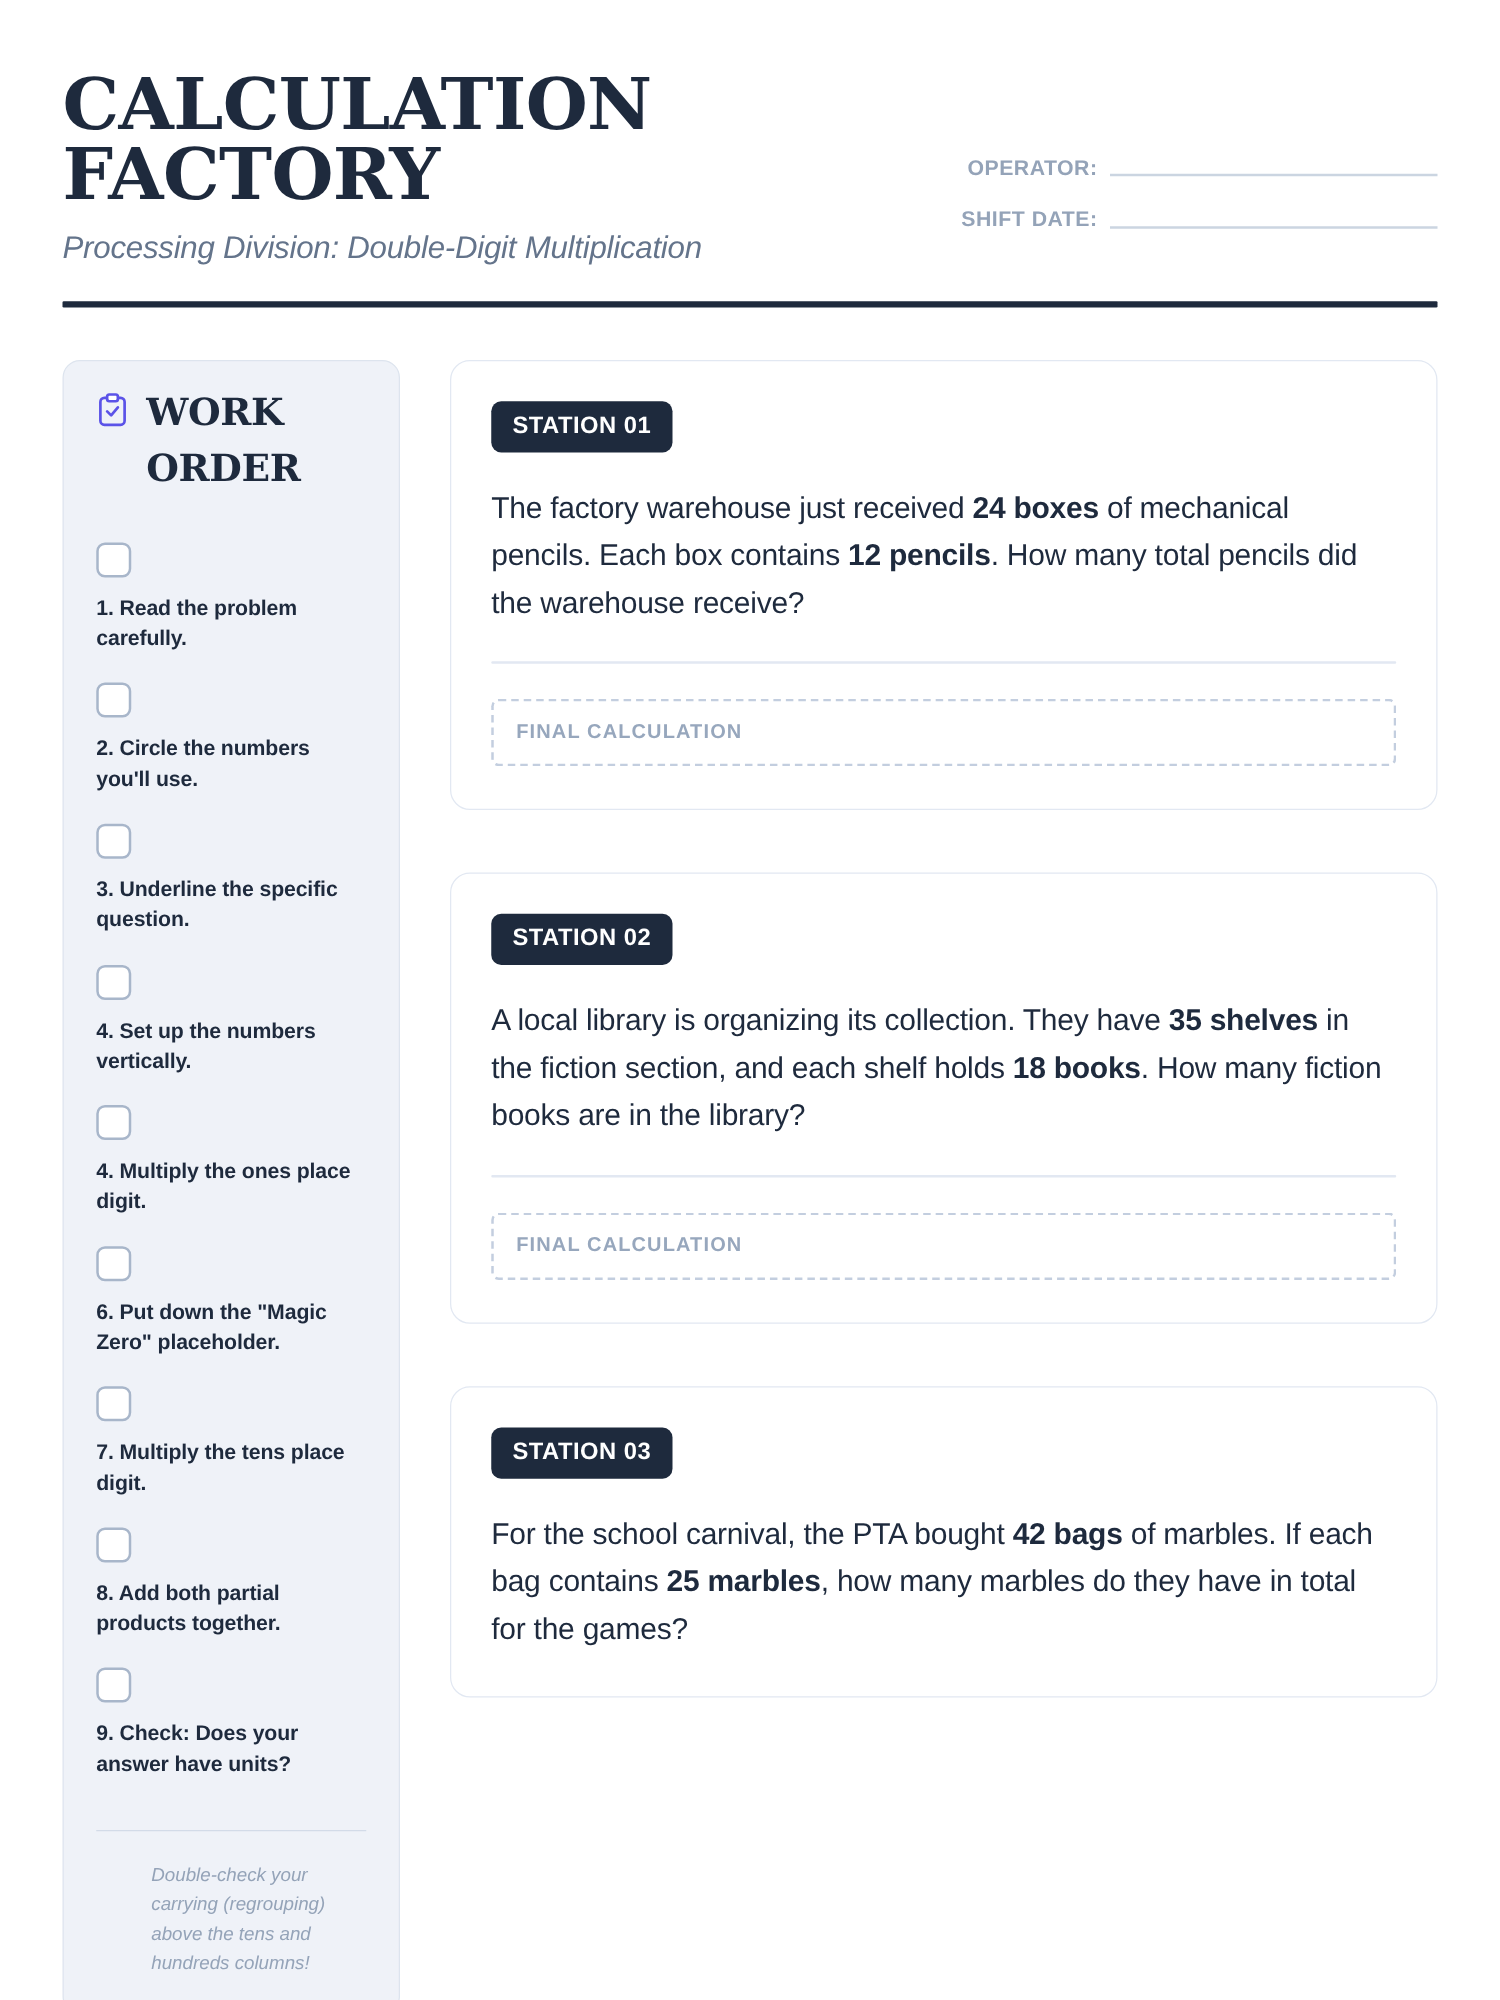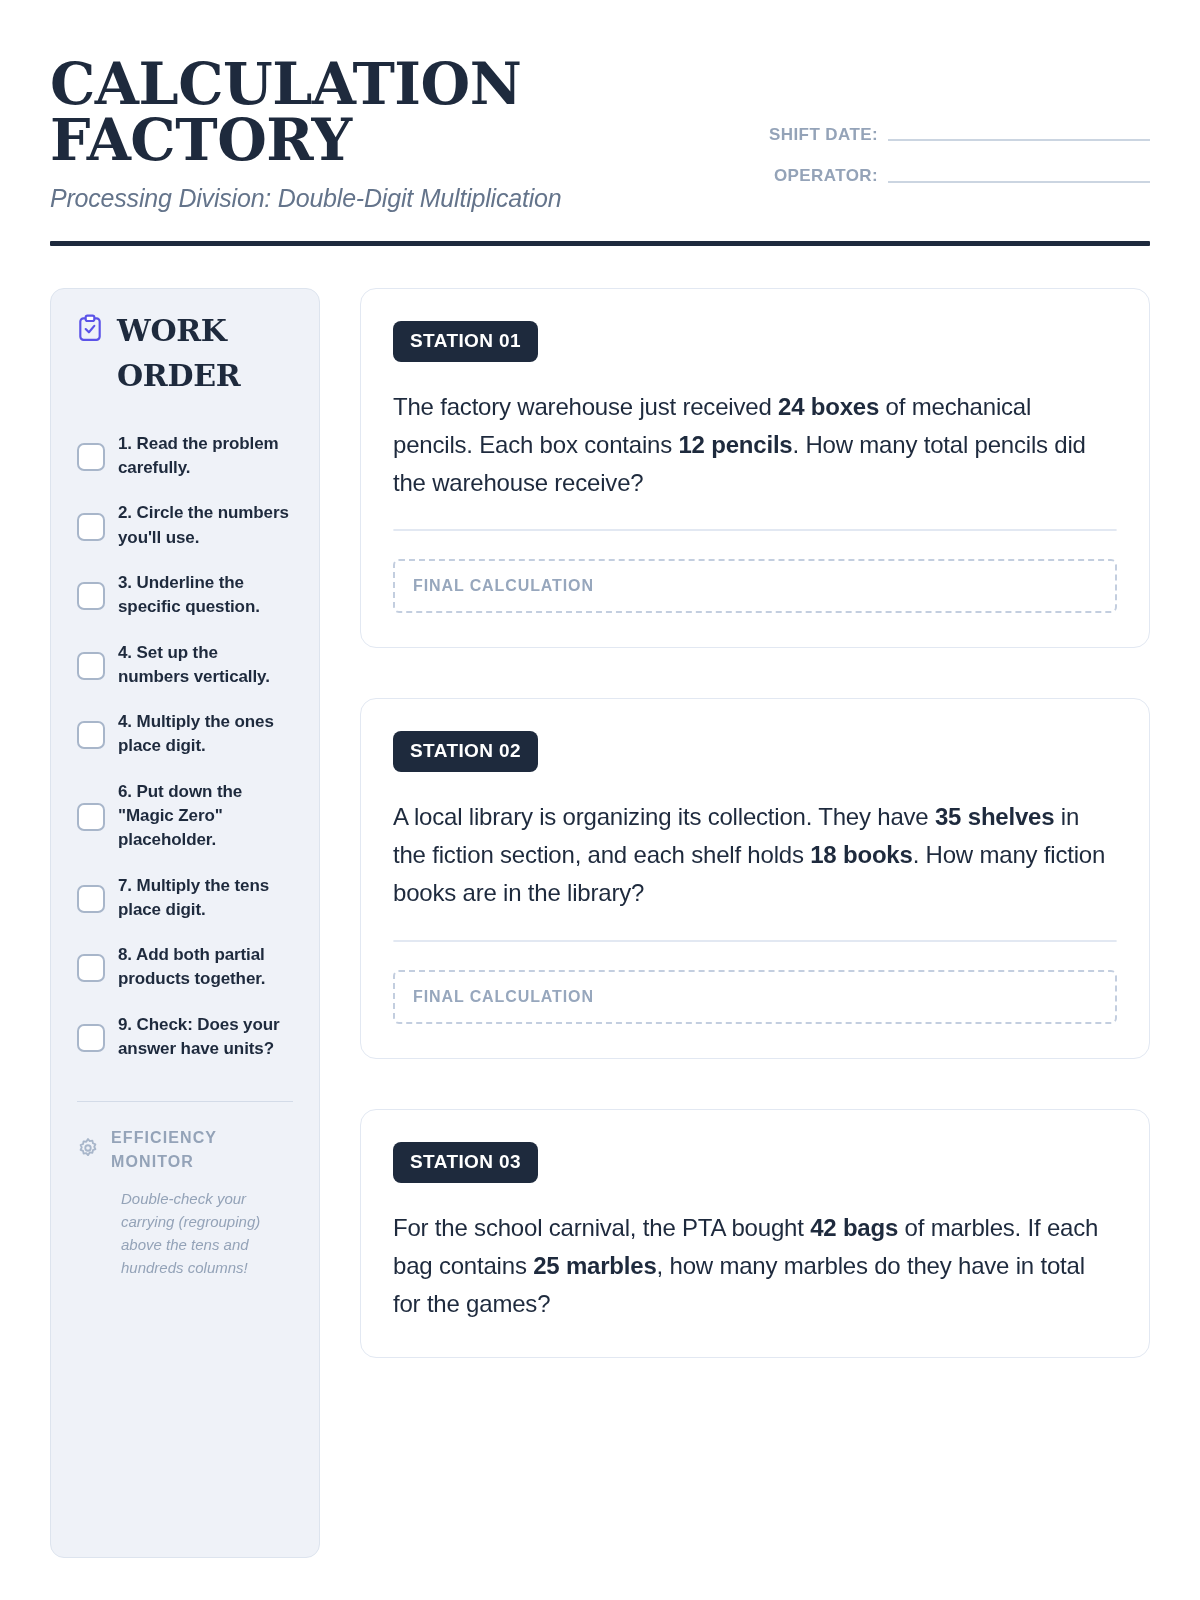--- a/index.html
+++ b/index.html
@@ -118,21 +118,21 @@
     font-family: "DejaVu Serif", serif;
     font-weight: bold;
     font-size: 30px;
     line-height: 1.5;
     color: #1e2a3d;
     letter-spacing: -0.3px;
   }
 
   .checklist { display: flex; flex-direction: column; gap: 21px; }
 
-  .check-item { display: flex; align-items: center; gap: 13px; }
+  .check-item { display: flex; align-items: flex-start; gap: 13px; flex-direction: column; }
 
   .checkbox {
     flex: 0 0 auto;
     width: 28px;
     height: 28px;
     background: #ffffff;
     border: 2px solid #a8b6ca;
     border-radius: 7px;
     margin-top: 2px;
   }
@@ -245,25 +245,25 @@
 <div class="page">
 
   <div class="header">
     <div class="header-left">
       <div class="title">CALCULATION FACTORY</div>
       <div class="subtitle">Processing Division: Double-Digit Multiplication</div>
     </div>
 
     <div class="header-right">
       <div class="field-row">
+        <div class="field-label">OPERATOR:</div>
+        <div class="field-line"></div>
+      </div>
+      <div class="field-row">
         <div class="field-label">SHIFT DATE:</div>
-        <div class="field-line"></div>
-      </div>
-      <div class="field-row">
-        <div class="field-label">OPERATOR:</div>
         <div class="field-line"></div>
       </div>
     </div>
   </div>
 
   <div class="header-rule"></div>
 
   <div class="body-grid">
 
     <div class="sidebar">
@@ -312,29 +312,20 @@
           <div class="check-label">8. Add both partial products together.</div>
         </div>
         <div class="check-item">
           <div class="checkbox"></div>
           <div class="check-label">9. Check: Does your answer have units?</div>
         </div>
       </div>
 
       <div class="sidebar-divider"></div>
 
-      <div class="monitor-head">
-        <span>
-          <svg width="22" height="22" viewBox="0 0 24 24" fill="none" stroke="#a8b6ca" stroke-width="2" stroke-linecap="round" stroke-linejoin="round">
-            <circle cx="12" cy="12" r="3"></circle>
-            <path d="M12 2.2l1.9 2.2 2.9-.5.6 2.9 2.7 1.2-1.3 2.6 1.3 2.6-2.7 1.2-.6 2.9-2.9-.5L12 19.8l-1.9-2.2-2.9.5-.6-2.9-2.7-1.2 1.3-2.6-1.3-2.6 2.7-1.2.6-2.9 2.9.5z"></path>
-          </svg>
-        </span>
-        <div class="monitor-title">EFFICIENCY MONITOR</div>
-      </div>
       <div class="monitor-tip">Double-check your carrying (regrouping) above the tens and hundreds columns!</div>
     </div>
 
     <div class="stations">
 
       <div class="station-card">
         <div class="station-badge">STATION 01</div>
         <div class="station-text"><span>The factory warehouse just received </span><b>24 boxes</b><span> of mechanical pencils. Each box contains </span><b>12 pencils</b><span>. How many total pencils did the warehouse receive?</span></div>
         <div class="work-row">
           <div class="work-box"></div>

